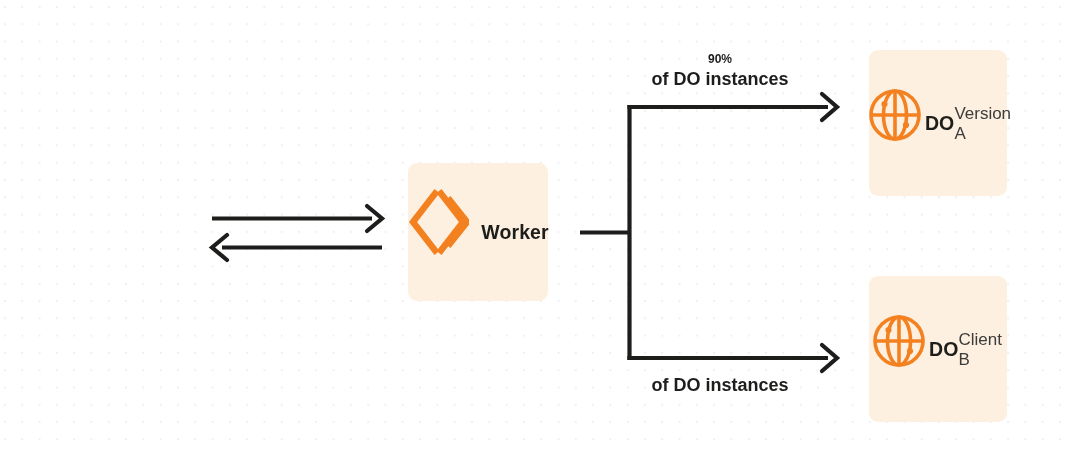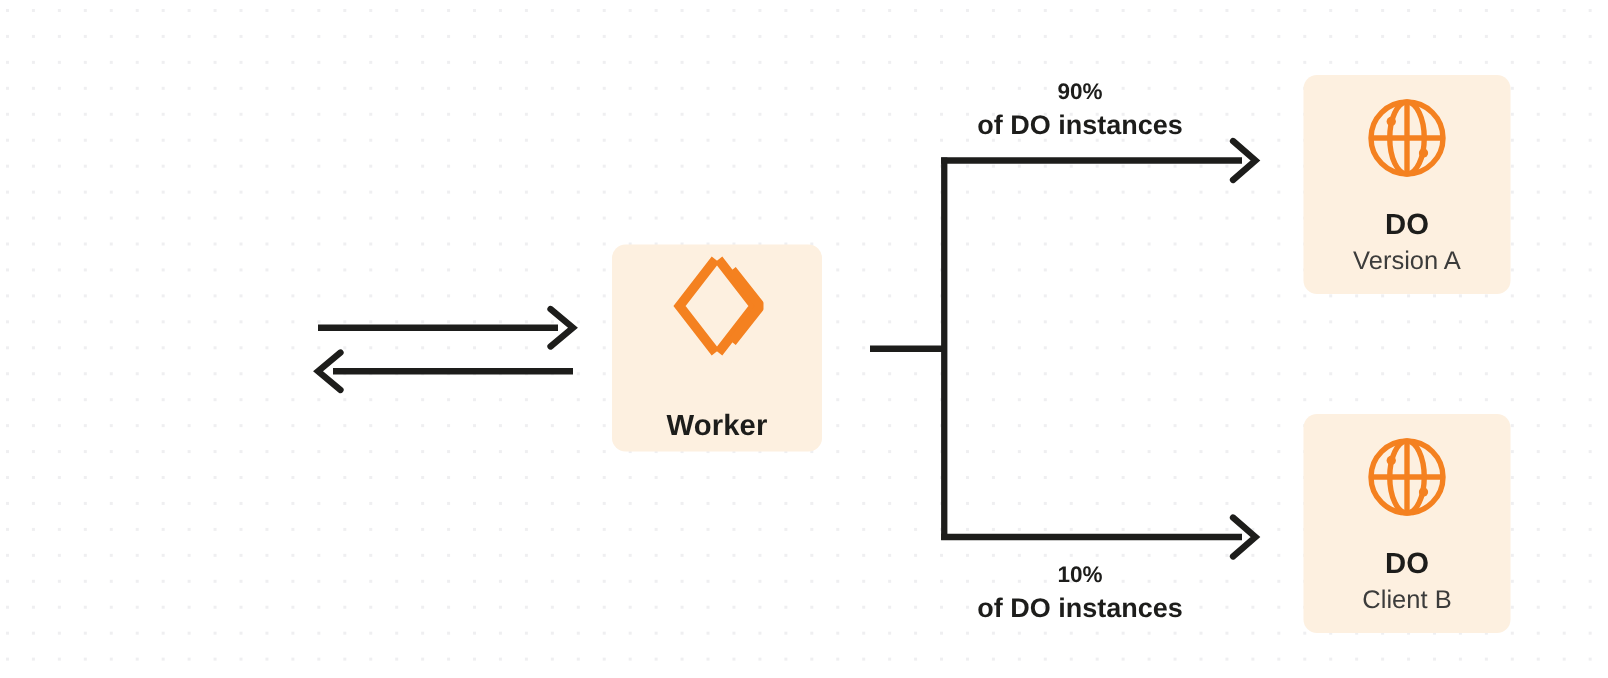--- a/index.html
+++ b/index.html
@@ -24,21 +24,21 @@
     background-size: 17.3px 17.3px;
     background-position: 4px 6px;
   }
 
   
   .node {
     position: absolute;
     box-sizing: border-box;
     border-radius: 9px;
     display: flex;
-    flex-direction: column;
+    flex-direction: row;
     align-items: center;
     justify-content: center;
   }
 
   .node-client {
     left: 42px;
     top: 167px;
     width: 145px;
     height: 134px;
     background: #f4f5f7;
@@ -105,21 +105,21 @@
 
   
   .edge-label {
     position: absolute;
     text-align: center;
     color: #1d1d1b;
     font-weight: bold;
     line-height: 1.32;
     white-space: nowrap;
   }
-  .edge-label .pct  { font-size: 15px; display: block; }
+  .edge-label .pct  { font-size: 12px; display: block; }
   .edge-label .desc { font-size: 18px; display: block; }
 
   .label-top    { left: 600px; top: 52px;  width: 240px; }
   .label-bottom { left: 600px; top: 374px; width: 240px; }
 </style>
 </head>
 <body>
 
 <div id="canvas">
 
@@ -203,17 +203,16 @@
     <span class="node-title">DO</span>
     <span class="node-subtitle">Client B</span>
   </div>
 
   <div class="edge-label label-top">
     <span class="pct">90%</span>
     <span class="desc">of DO instances</span>
   </div>
 
   <div class="edge-label label-bottom">
-    <span class="pct">10%</span>
     <span class="desc">of DO instances</span>
   </div>
 
 </div>
 
 </body></html>

